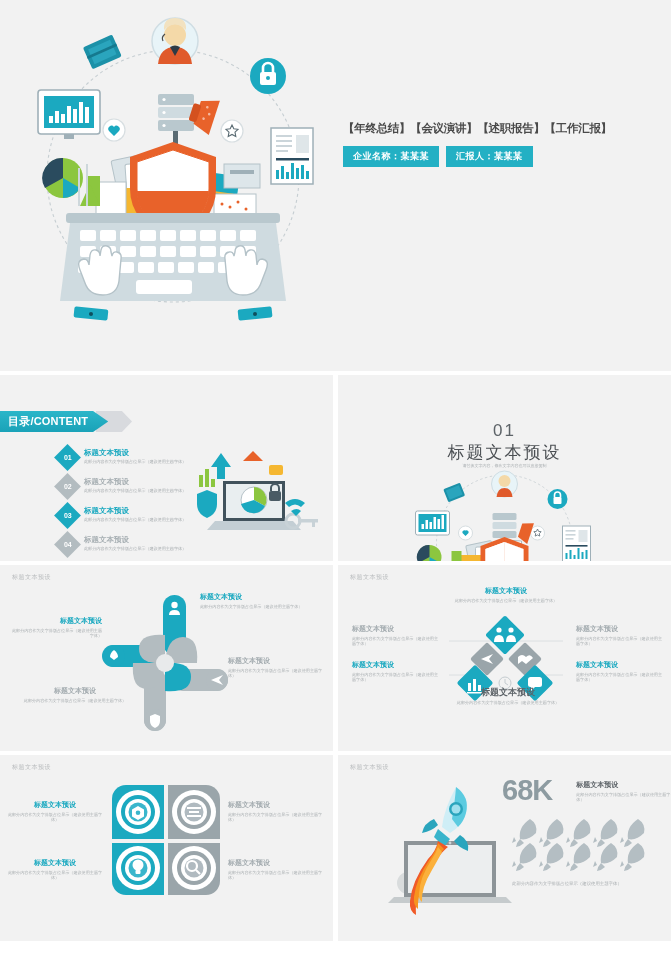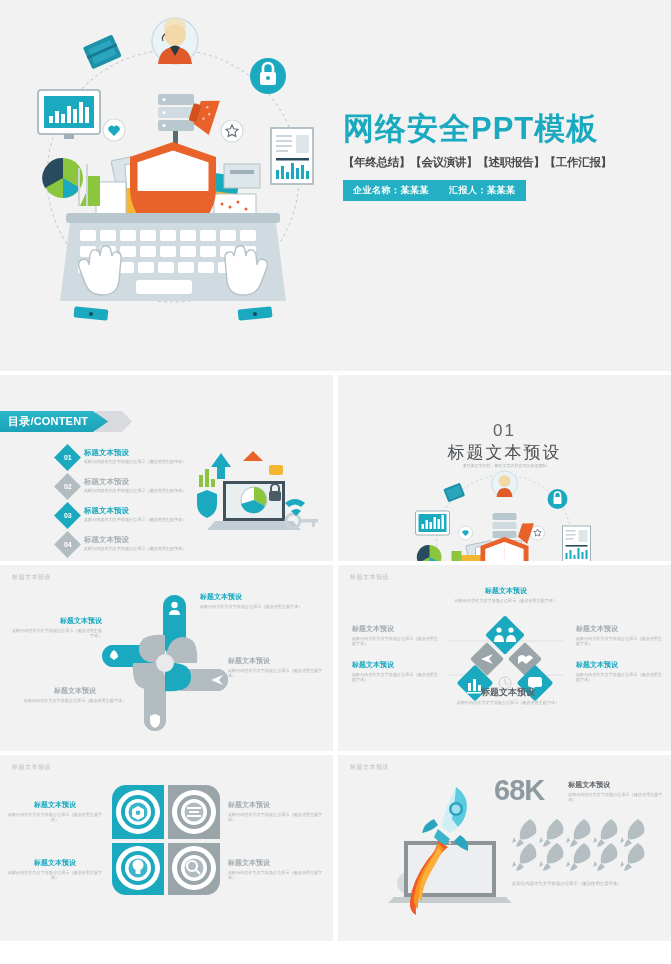--- a/index.html
+++ b/index.html
@@ -25,21 +25,21 @@
   .hero-art { position: absolute; left: 18px; top: 8px; width: 310px; height: 355px; }
   .hero-right { position: absolute; left: 343px; top: 112px; width: 300px; }
   .hero-title {
     font-size: 31px; font-weight: bold; color: #1ba9c0;
     letter-spacing: 1px; line-height: 1.1; white-space: nowrap;
   }
   .hero-sub {
     margin-top: 9px; font-size: 11.5px; color: #4a4a4a;
     font-weight: bold; letter-spacing: -0.3px; white-space: nowrap;
   }
-  .hero-badges { margin-top: 10px; display: flex; gap: 0; }
+  .hero-badges { margin-top: 10px; display: flex; gap: 7px; }
   .badge {
     background: #23b0c4; color: #fff; font-size: 9px; font-weight: bold;
     padding: 4px 10px; letter-spacing: .5px; white-space: nowrap;
   }
 
   
   .content-banner { position: absolute; left: 0; top: 36px; height: 21px; display: flex; }
   .banner-ghost {
     position: absolute; left: 96px; top: 0; width: 36px; height: 21px;
     background: #d8dade;
@@ -288,21 +288,20 @@
           <rect x="56" y="300" width="34" height="11" rx="2" fill="#1ba9c0" transform="rotate(6 73 305)"></rect>
           <circle cx="73" cy="306" r="2" fill="#0d4f5e"></circle>
           <path d="M248 262 q4 -10 -4 -11 q-4 0 -5 6 l-1 -10 q-1 -6 -6 -5 q-4 1 -4 6 l-1 -6 q-1 -5 -6 -4 q-4 1 -4 6 l-1 4 q-1 -5 -5 -4 q-5 1 -4 7 l2 22 q2 14 16 14 q14 0 18 -12z" fill="#fff" stroke="#b4c2c8" stroke-width="1.4"></path>
           <rect x="220" y="300" width="34" height="11" rx="2" fill="#1ba9c0" transform="rotate(-6 237 305)"></rect>
           <circle cx="237" cy="306" r="2" fill="#0d4f5e"></circle>
         </g>
       </svg>
     </div>
 
     <div class="hero-right">
-      <div class="hero-title">网络安全PPT模板</div>
       <div class="hero-sub">【年终总结】【会议演讲】【述职报告】【工作汇报】</div>
       <div class="hero-badges">
         <div class="badge">企业名称：某某某</div>
         <div class="badge">汇报人：某某某</div>
       </div>
     </div>
   </div>
 
   <div class="row">
 
@@ -693,21 +692,21 @@
         <circle cx="92" cy="40" r="7" fill="#2aa5bd"></circle>
           <circle cx="92" cy="40" r="4.5" fill="#9fe0ee"></circle>
         <path d="M70 50 q-10 4 -12 14 q10 -2 16 -8z" fill="#2aa5bd"></path>
         <path d="M96 66 q10 6 8 16 q-10 -4 -14 -10z" fill="#2aa5bd"></path>
         <path d="M74 60 l12 10 -6 8 -10 -10z" fill="#39b4cb"></path>
         <path d="M74 72 q-2 10 -10 18 q-16 22 -18 42 q-1 10 6 14 q-2 -22 14 -46 q12 -18 18 -22z" fill="#f05a28"></path>
         <path d="M74 74 q-2 8 -8 16 q-14 20 -16 38 q-1 8 4 12 q-1 -18 12 -40 q10 -16 14 -20z" fill="#f7931e"></path>
         <path d="M74 78 q-2 6 -6 12 q-12 18 -13 34 q-1 6 3 9 q-1 -14 10 -32 q8 -14 10 -18z" fill="#fbb03b"></path>
       </svg>
 
-      <div class="abs" style="left:156px;top:22px;display:flex;align-items:center;gap:24px">
+      <div class="abs" style="left:164px;top:22px;display:flex;align-items:center;gap:24px">
         <div style="font-size:29px;font-weight:bold;color:#8d9ba1;letter-spacing:-1px;line-height:.9">68K</div>
         <div style="width:96px;padding-top:4px">
           <div class="lbl-h" style="color:#5d6368;font-size:7px">标题文本预设</div>
           <div class="lbl-d">此部分内容作为文字排版占位显示（建议使用主题字体）</div>
         </div>
       </div>
 
       <svg class="abs" style="left:174px;top:62px" width="140" height="48" viewBox="0 0 140 48">
         <g fill="#b4bec3">
           <g>

